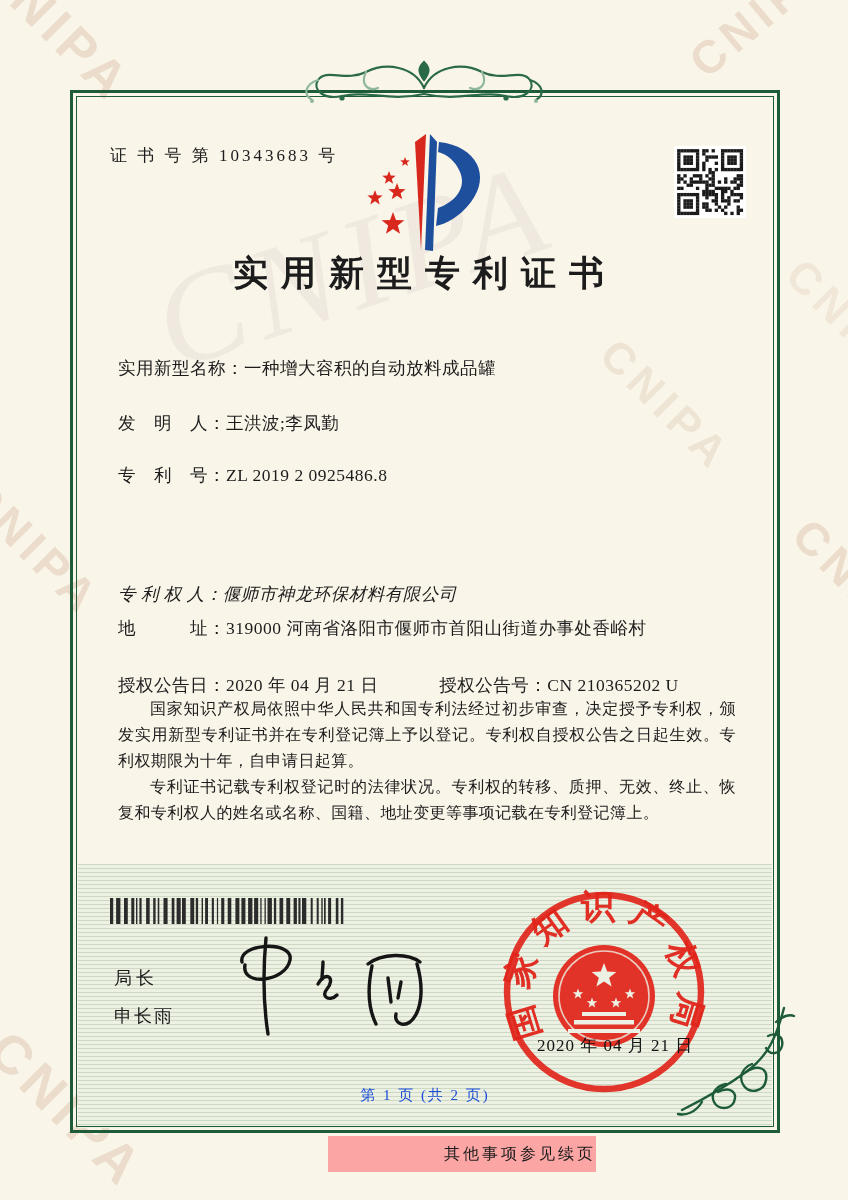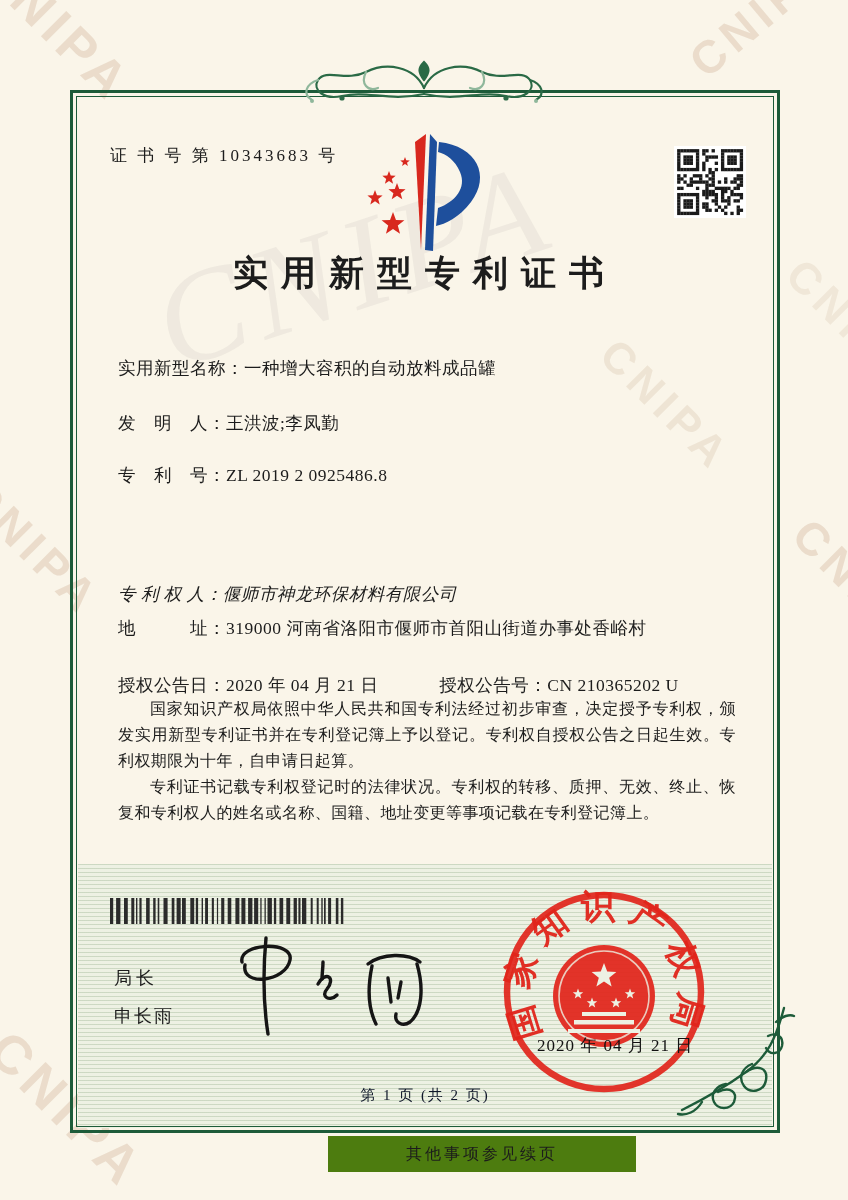--- a/index.html
+++ b/index.html
@@ -70,24 +70,24 @@
   }
   .barcode{position:absolute;left:38px;top:806px;}
   .officer-title{position:absolute;left:44px;top:876px;font-size:18px;letter-spacing:4px;}
   .officer-name{position:absolute;left:44px;top:914px;font-size:18px;letter-spacing:2px;}
   .signature{position:absolute;left:150px;top:840px;}
   .seal{position:absolute;left:428px;top:796px;}
   .seal-date{
     position:absolute;left:450px;top:944px;width:190px;text-align:center;
     font-size:17px;letter-spacing:1px;color:#111;
   }
-  .page-info{position:absolute;left:0;top:996px;width:100%;text-align:center;font-size:15px;letter-spacing:2px;color:#0f172a;}
+  .page-info{position:absolute;left:0;top:996px;width:100%;text-align:center;font-size:15px;letter-spacing:2px;color:#1d4ed8;}
   .cont-note{
-    position:absolute;z-index:3;left:328px;top:1136px;width:308px;height:36px;
-    background:#4d7c0f;text-align:center;line-height:36px;font-size:16px;letter-spacing:3px;
+    position:absolute;z-index:3;left:328px;top:1136px;width:268px;height:36px;
+    background:#fca5a5;text-align:right;line-height:36px;font-size:16px;letter-spacing:3px;
   }
 </style>
 </head>
 <body>
 
 <div class="page">
 
   <div class="wm wm1">CNIPA</div>
   <div class="wm wm2">CNIPA</div>
   <div class="wm wm3">CNIPA</div>

